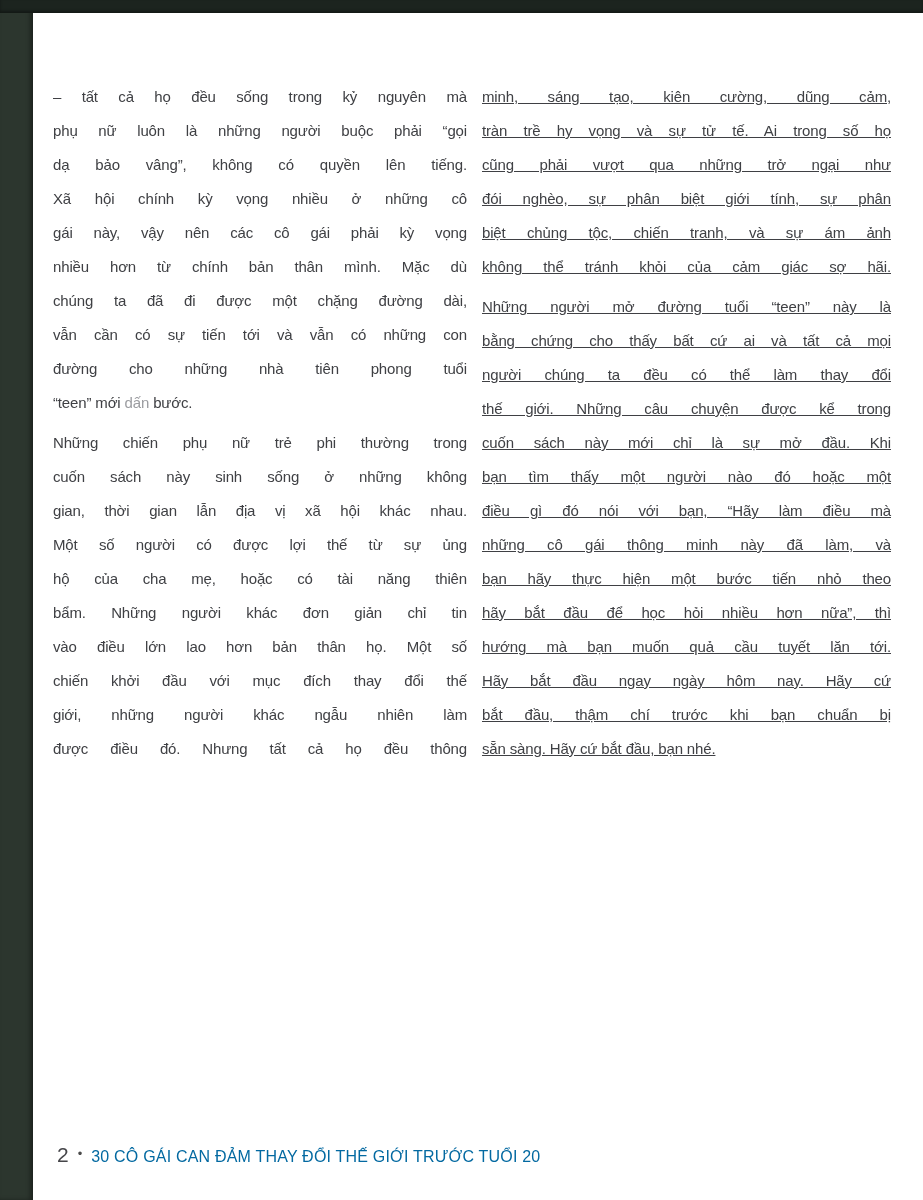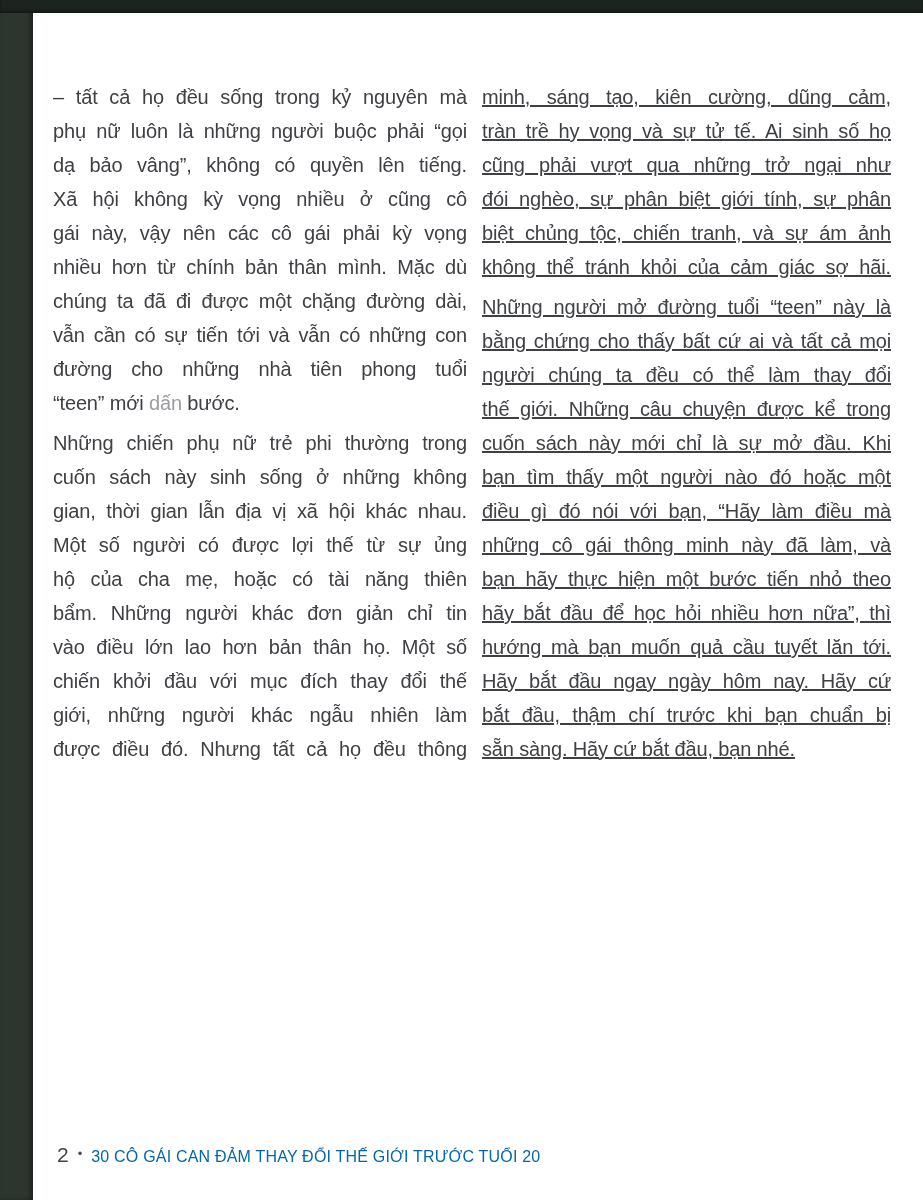--- a/index.html
+++ b/index.html
@@ -27,21 +27,21 @@
     width:923px;height:13px;
     background:#1c241f;
     box-shadow:inset 0 -2px 3px rgba(0,0,0,0.35);
   }
   .cols{
     position:absolute;
     top:80px;left:53px;
     width:838px;
     display:flex;
   }
-  .col{color:#3f4044;font-size:20px;letter-spacing:-0.15px;}
+  .col{color:#3f4044;font-size:15px;letter-spacing:-0.15px;}
   .col-left{width:414px;margin-right:15px;}
   .col-right{width:409px;}
   .para{margin:0 0 6px 0;}
   .line{
     height:34px;line-height:34px;
     text-align:justify;
     text-align-last:justify;
     white-space:nowrap;
     overflow:visible;
   }
@@ -63,21 +63,21 @@
 <div class="page" style="background: rgb(255, 255, 255);">
   <div class="edge-left" style="background: rgb(44, 54, 46);"></div>
   <div class="edge-top" style="background: rgb(28, 36, 31);"></div>
 
   <div class="cols">
     <div class="col col-left" style="color: rgb(63, 64, 68);">
         <div class="para">
           <div class="line">– tất cả họ đều sống trong kỷ nguyên mà</div>
           <div class="line">phụ nữ luôn là những người buộc phải “gọi</div>
           <div class="line">dạ bảo vâng”, không có quyền lên tiếng.</div>
-          <div class="line">Xã hội không kỳ vọng nhiều ở cũng cô</div>
+          <div class="line">Xã hội chính kỳ vọng nhiều ở những cô</div>
           <div class="line">gái này, vậy nên các cô gái phải kỳ vọng</div>
           <div class="line">nhiều hơn từ chính bản thân mình. Mặc dù</div>
           <div class="line">chúng ta đã đi được một chặng đường dài,</div>
           <div class="line">vẫn cần có sự tiến tới và vẫn có những con</div>
           <div class="line">đường cho những nhà tiên phong tuổi</div>
           <div class="line pend"><span>“teen” mới </span><span class="seg-faded" style="color: rgb(155, 156, 160);">dấn</span><span> bước.</span></div>
         </div>
         <div class="para">
           <div class="line">Những chiến phụ nữ trẻ phi thường trong</div>
           <div class="line">cuốn sách này sinh sống ở những không</div>
@@ -87,21 +87,21 @@
           <div class="line">bẩm. Những người khác đơn giản chỉ tin</div>
           <div class="line">vào điều lớn lao hơn bản thân họ. Một số</div>
           <div class="line">chiến khởi đầu với mục đích thay đổi thế</div>
           <div class="line">giới, những người khác ngẫu nhiên làm</div>
           <div class="line">được điều đó. Nhưng tất cả họ đều thông</div>
         </div>
       </div>
     <div class="col col-right" style="color: rgb(63, 64, 68); text-decoration: underline;">
         <div class="para">
           <div class="line">minh, sáng tạo, kiên cường, dũng cảm,</div>
-          <div class="line">tràn trề hy vọng và sự tử tế. Ai sinh số họ</div>
+          <div class="line">tràn trề hy vọng và sự tử tế. Ai trong số họ</div>
           <div class="line">cũng phải vượt qua những trở ngại như</div>
           <div class="line">đói nghèo, sự phân biệt giới tính, sự phân</div>
           <div class="line">biệt chủng tộc, chiến tranh, và sự ám ảnh</div>
           <div class="line">không thể tránh khỏi của cảm giác sợ hãi.</div>
         </div>
         <div class="para">
           <div class="line">Những người mở đường tuổi “teen” này là</div>
           <div class="line">bằng chứng cho thấy bất cứ ai và tất cả mọi</div>
           <div class="line">người chúng ta đều có thể làm thay đổi</div>
           <div class="line">thế giới. Những câu chuyện được kể trong</div>

